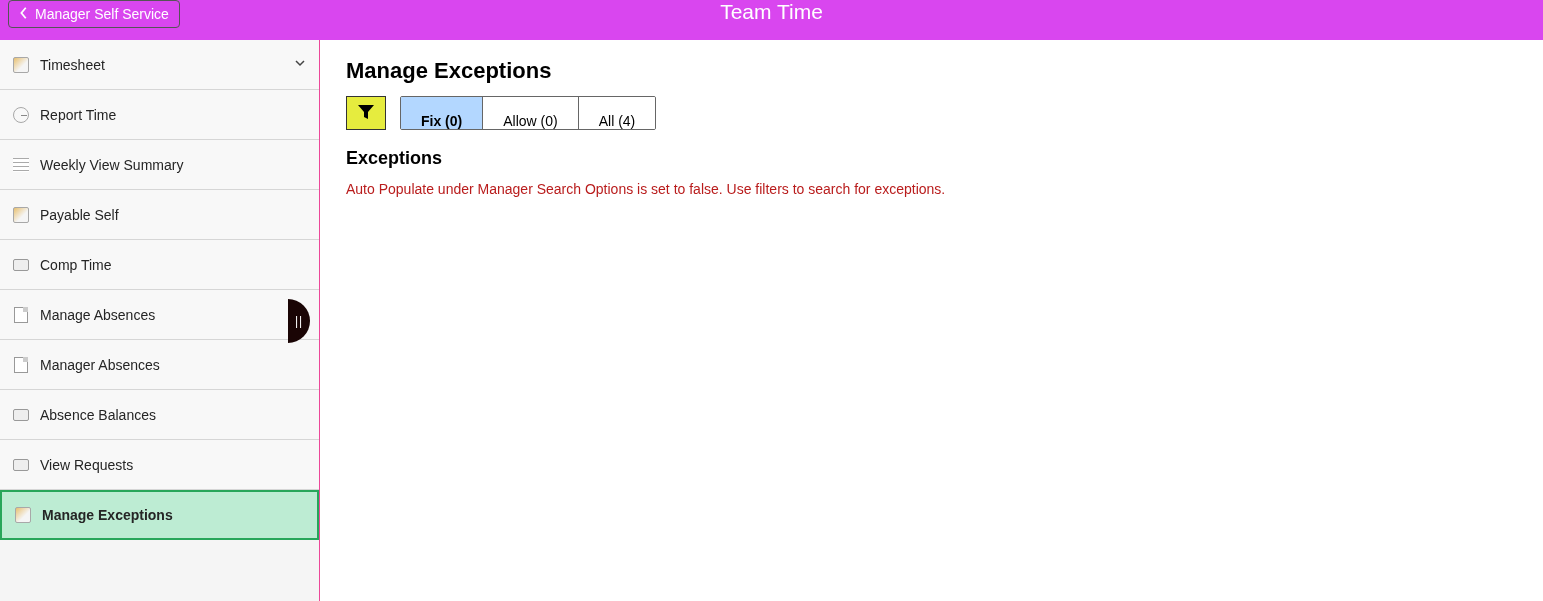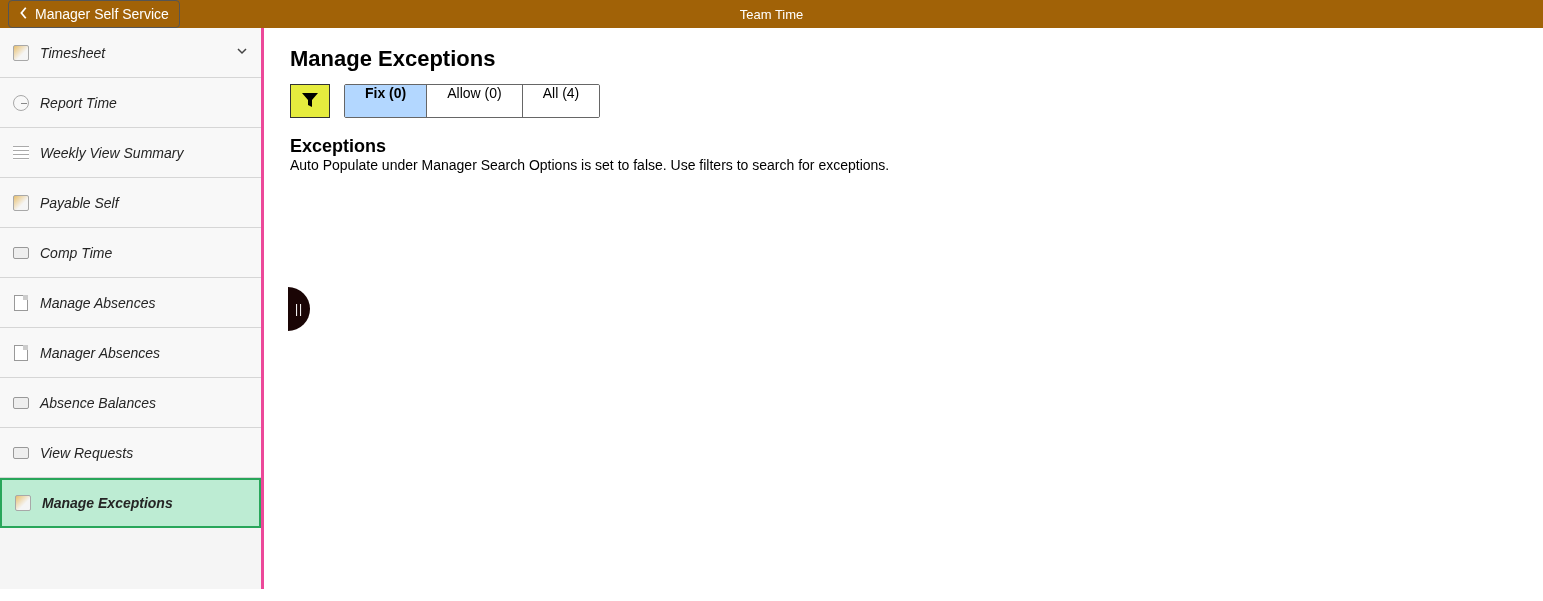--- a/index.html
+++ b/index.html
@@ -1,50 +1,50 @@
 <!DOCTYPE html>
 <html><head>
   <meta charset="utf-8">
   <style>
     * { box-sizing: border-box; margin: 0; padding: 0; }
     body { font-family: Arial, Helvetica, sans-serif; font-size: 14px; color: #000; background: #fff; width: 1543px; height: 601px; overflow: hidden; }
 
-    .header { background: #a16207; height: 28px; display: flex; align-items: center; position: relative; }
+    .header { background: #d946ef; height: 40px; display: flex; align-items: flex-start; position: relative; }
     .back-btn { margin-left: 8px; height: 28px; padding: 0 10px; border: 1px solid #555; border-radius: 4px; background: transparent; color: #fff; display: flex; align-items: center; gap: 6px; font-size: 14px; cursor: pointer; }
     .back-btn svg { width: 10px; height: 14px; }
-    .header-title { position: absolute; left: 50%; transform: translateX(-50%); color: #fff; font-size: 13px; }
+    .header-title { position: absolute; left: 50%; transform: translateX(-50%); color: #fff; font-size: 21px; }
 
     .layout { display: flex; height: calc(601px - 40px); position: relative; }
 
-    .sidebar { width: 264px; background: #f5f5f5; border-right: 3px solid #ec4899; overflow: hidden; font-style: italic; }
+    .sidebar { width: 320px; background: #f5f5f5; border-right: 1px solid #ec4899; overflow: hidden; }
     .nav-item { height: 50px; border-bottom: 1px solid #d6d6d6; display: flex; align-items: center; padding: 0 12px; gap: 10px; background: #f8f8f8; cursor: pointer; }
     .nav-item .icon-box { width: 18px; height: 18px; display: flex; align-items: center; justify-content: center; flex-shrink: 0; }
     .nav-label { color: #252525; font-size: 14px; }
     .nav-item.parent .chev { margin-left: auto; }
     .nav-item.parent .chev svg { width: 14px; height: 14px; }
     .nav-item.selected { background: #bdecd3; border: 2px solid #28a65a; }
     .nav-item.selected .nav-label { font-weight: bold; }
 
     .collapse-tab { position: absolute; left: 288px; top: 50%; transform: translateY(-50%); width: 22px; height: 44px; background: #1a0505; border-top-right-radius: 22px; border-bottom-right-radius: 22px; display: flex; align-items: center; justify-content: center; cursor: pointer; }
     .collapse-tab .bars { color: #fff; font-size: 12px; letter-spacing: 1px; }
 
     .main { flex: 1; padding: 18px 26px; background: #fff; }
     .page-title { font-size: 22px; font-weight: bold; margin-bottom: 12px; }
 
     .filter-row { display: flex; align-items: center; gap: 14px; margin-bottom: 18px; }
     .filter-btn { width: 40px; height: 34px; background: #e6ec3e; border: 1px solid #333; display: flex; align-items: center; justify-content: center; cursor: pointer; }
     .filter-btn svg { width: 18px; height: 16px; }
 
     .tab-group { display: flex; border: 1px solid #666; border-radius: 2px; overflow: hidden; }
-    .tab-btn { padding: 0 20px; height: 32px; display: flex; align-items: flex-start; justify-content: center; background: #fff; font-size: 14px; cursor: pointer; border-right: 1px solid #666; }
+    .tab-btn { padding: 0 20px; height: 32px; display: flex; align-items: flex-end; justify-content: center; background: #fff; font-size: 14px; cursor: pointer; border-right: 1px solid #666; }
     .tab-btn:last-child { border-right: none; }
     .tab-btn.active { background: #b3d7ff; font-weight: bold; }
 
-    .section-title { font-size: 18px; font-weight: bold; margin-bottom: 0; }
-    .info-text { font-size: 14px; color: #000000; }
+    .section-title { font-size: 18px; font-weight: bold; margin-bottom: 12px; }
+    .info-text { font-size: 14px; color: #b91c1c; }
 
     
     .ph-icon { width: 16px; height: 16px; border: 1px solid #a8a8a8; border-radius: 2px; background: linear-gradient(135deg,#e8c070 0%,#f5f5f5 60%); }
     .ph-clock { width: 16px; height: 16px; border: 1px solid #a8a8a8; border-radius: 50%; position: relative; }
     .ph-clock::after { content:""; position:absolute; width:6px; height:1px; background:#888; top:7px; left:7px; }
     .ph-cal { width: 16px; height: 14px; border: 1px solid #4692d0; border-top:3px solid #4692d0; background:#fff; }
     .ph-grid { width: 16px; height: 14px; background: repeating-linear-gradient(#aaa,#aaa 1px,#fff 1px,#fff 4px), repeating-linear-gradient(90deg,#aaa,#aaa 1px,#fff 1px,#fff 4px); }
     .ph-doc { width: 14px; height: 16px; border:1px solid #999; background:#fff; position:relative; }
     .ph-doc::after{content:"";position:absolute;right:-1px;top:-1px;width:5px;height:5px;background:#ccc;}
     .ph-case { width:16px; height:12px; border:1px solid #999; border-radius:2px; background:#eee; }

